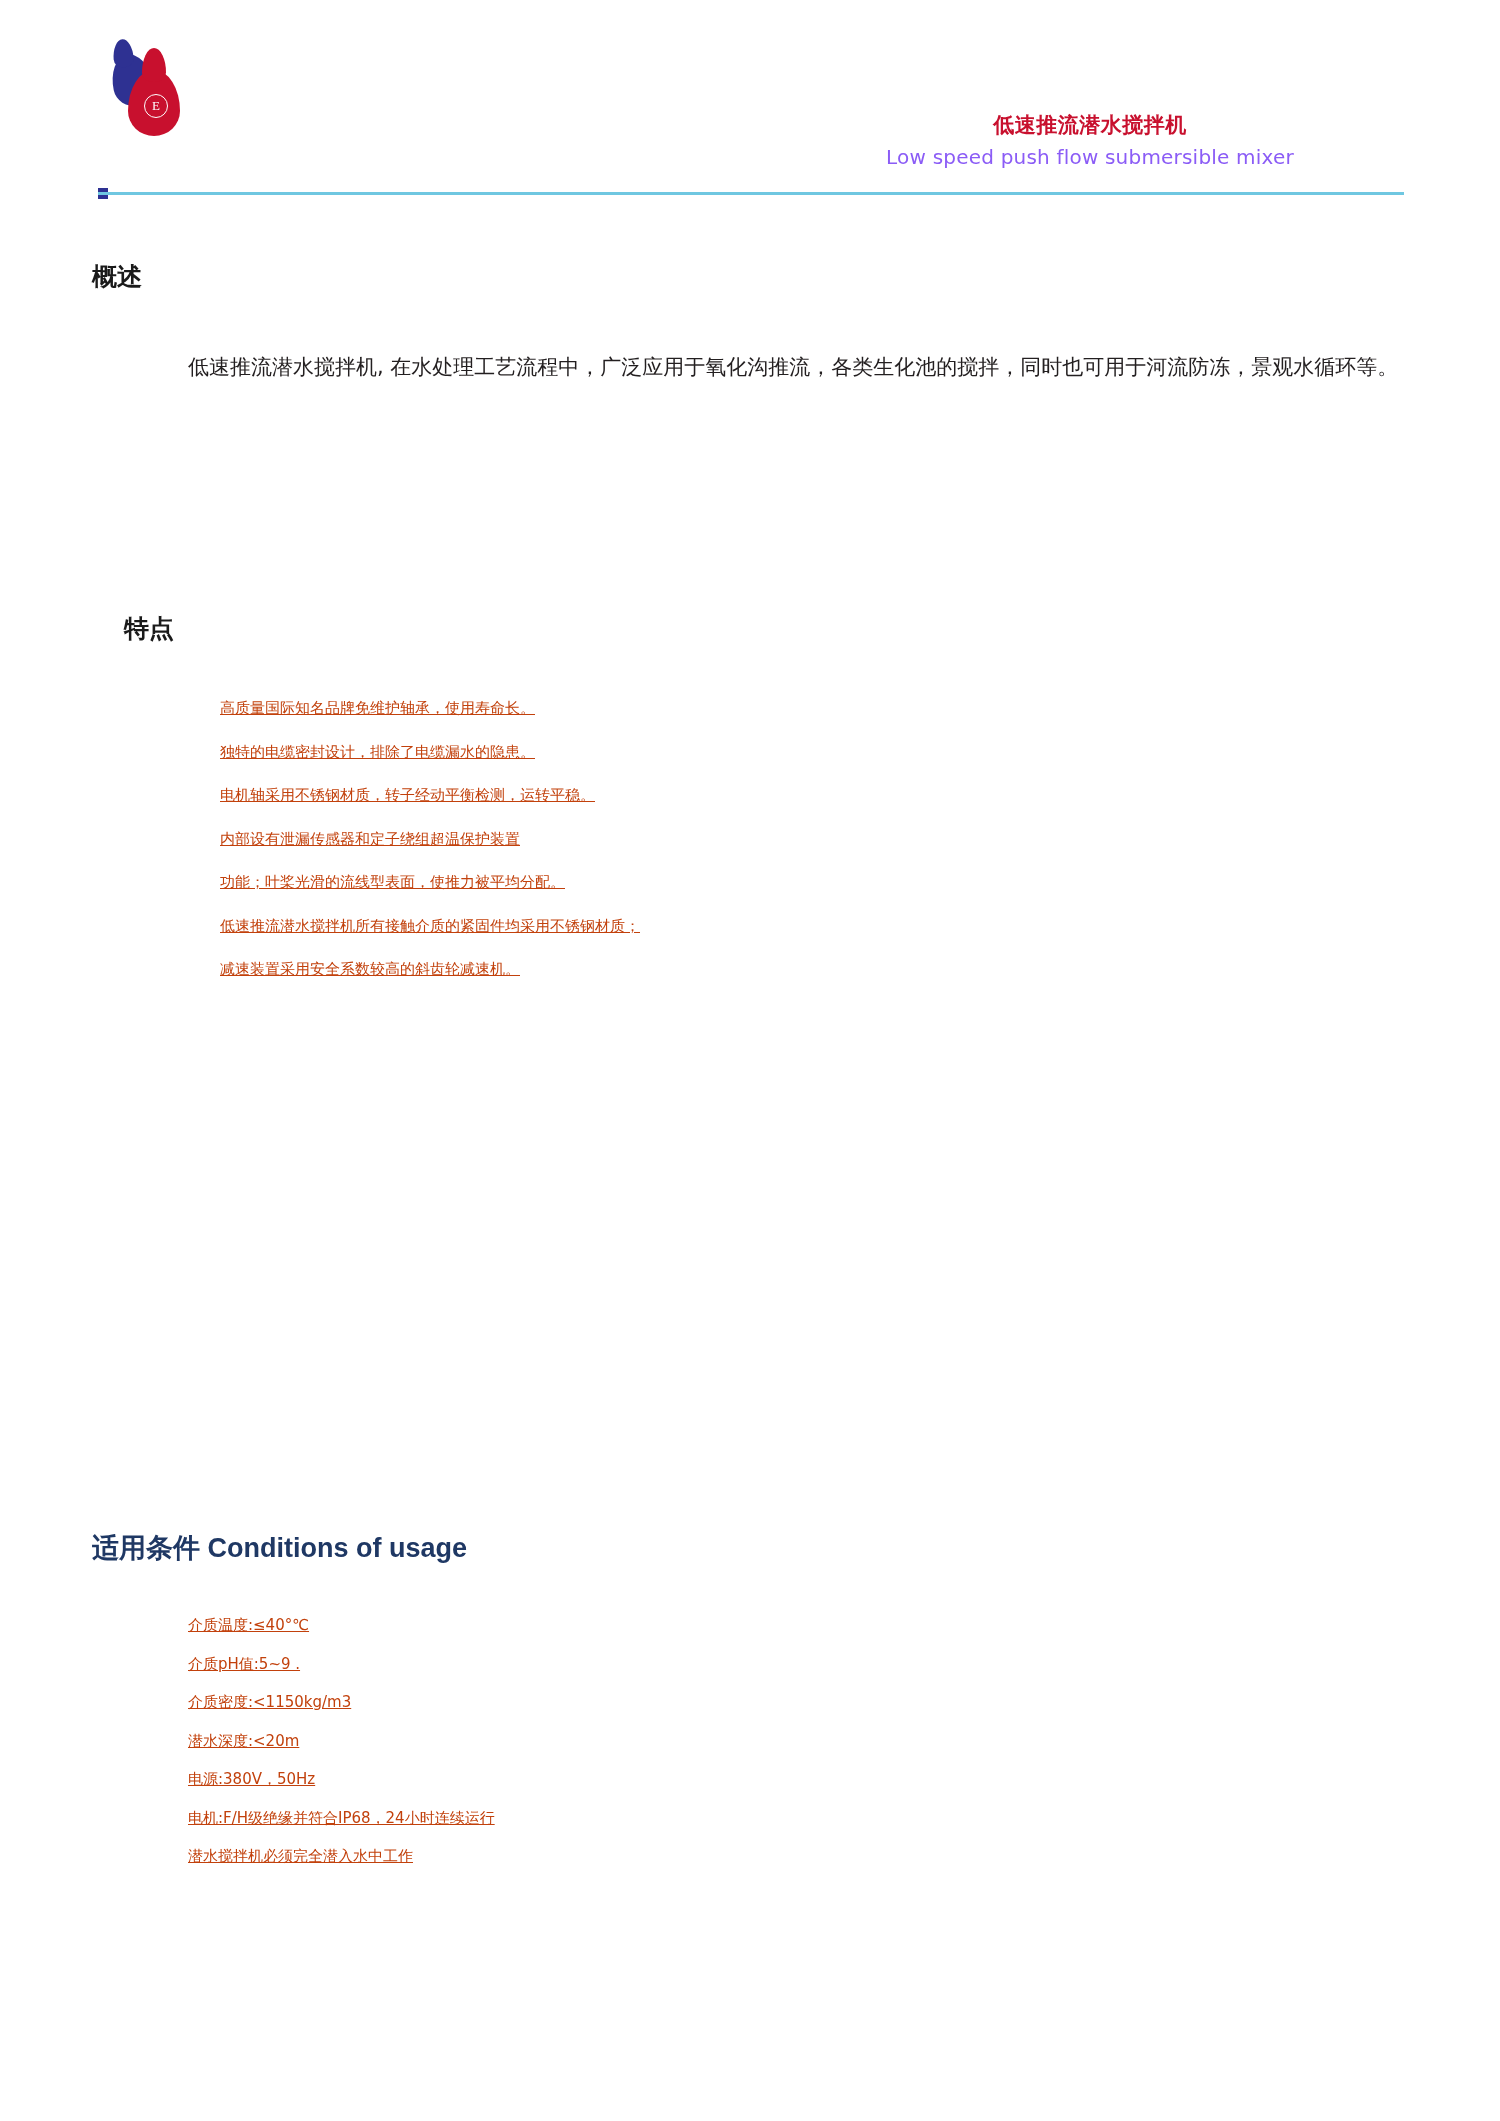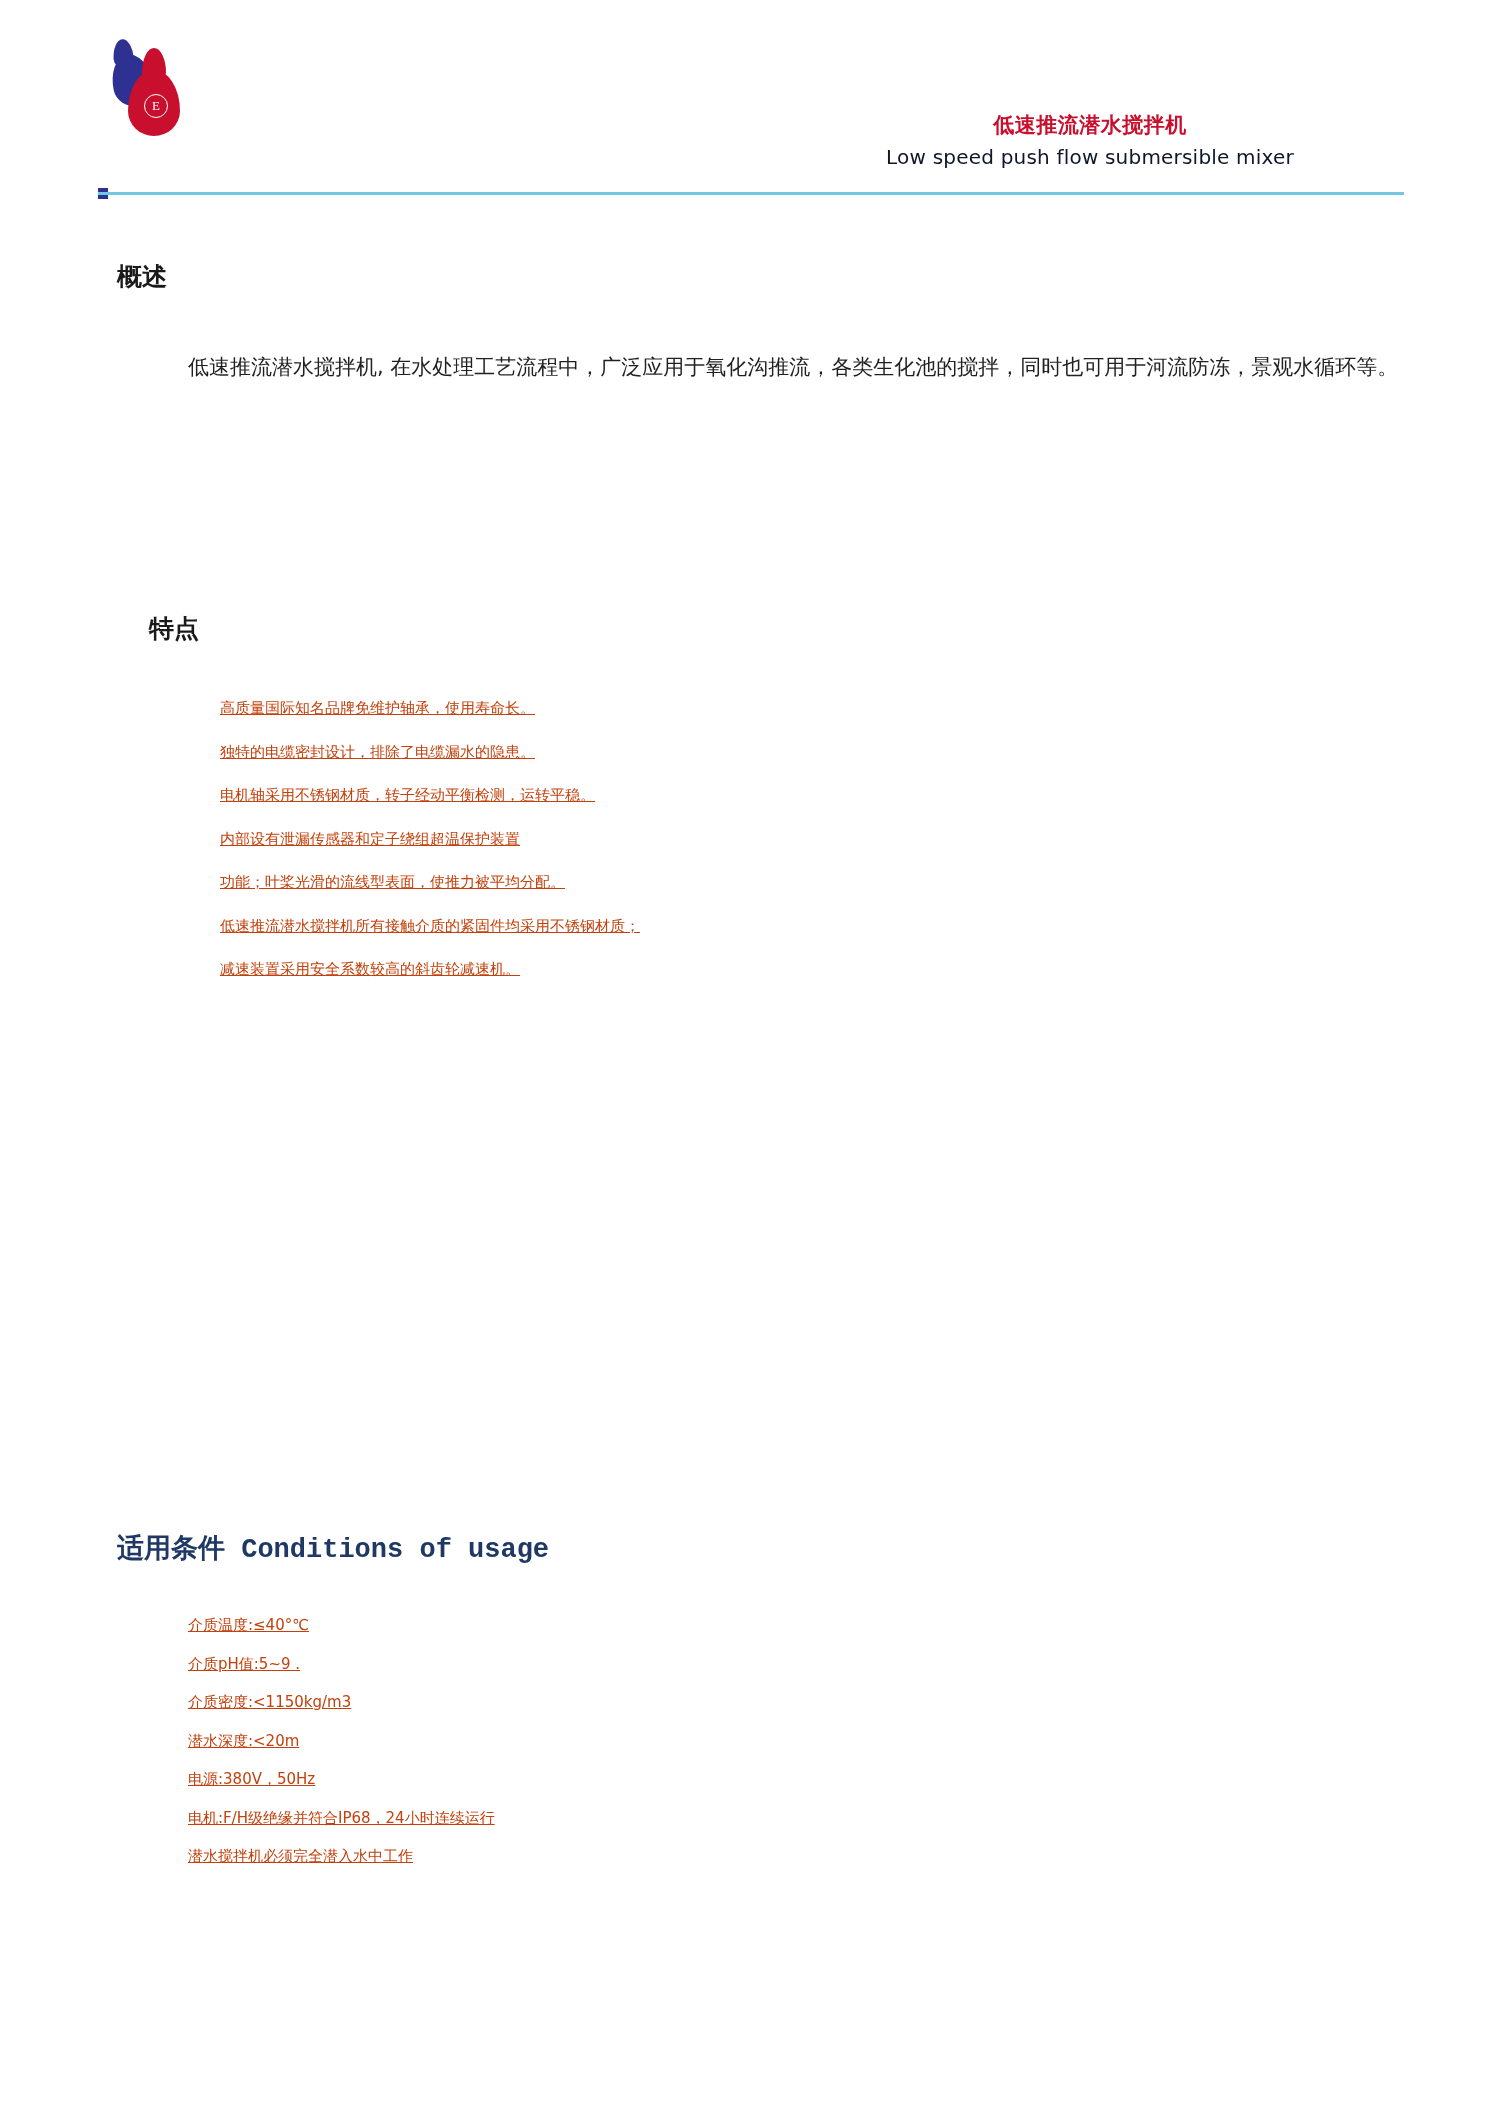--- a/index.html
+++ b/index.html
@@ -134,21 +134,21 @@
     font-weight: bold;
     font-size: 21px;
     color: #c8102e;
     line-height: 1.5;
     letter-spacing: 0.5px;
     text-align: center;
   }
   .header-title-en {
     font-family: "DejaVu Sans", sans-serif;
     font-size: 20px;
-    color: #0f172a;
+    color: #8b5cf6;
     line-height: 1.55;
     letter-spacing: 0.2px;
   }
 
   .header-rule {
     position: absolute;
     left: 98px;
     top: 192px;
     width: 1306px;
     height: 3px;
@@ -163,25 +163,25 @@
     background: #2e3192;
   }
 
   
   .section {
     position: absolute;
     left: 0;
     width: 1500px;
   }
   .section-heading {
-    font-family: Liberation Mono, monospace;
+    font-family: Liberation Sans, sans-serif;
     font-weight: bold;
     font-size: 25px;
     color: #1a1a1a;
-    padding-left: 117px;
+    padding-left: 92px;
   }
   .section-heading.blue {
     color: #1f3864;
     font-size: 27px;
   }
 
   .para {
     padding-left: 188px;
     font-family: "DejaVu Sans", sans-serif;
     font-size: 21px;

